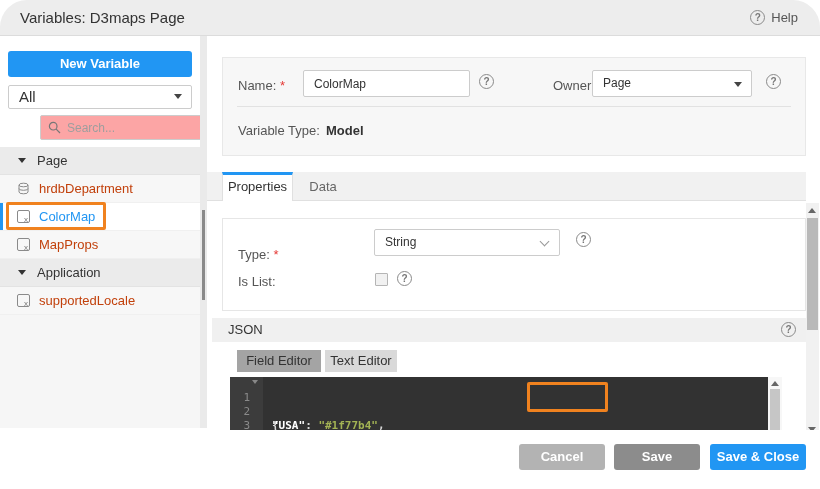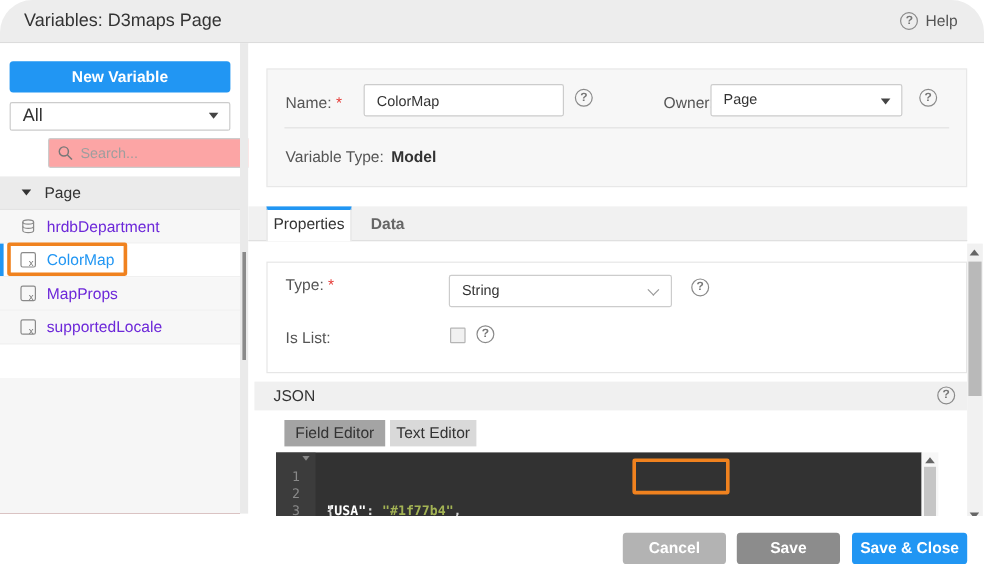--- a/index.html
+++ b/index.html
@@ -29,21 +29,21 @@
   .tree { position:absolute; left:0; top:111px; width:200px; }
   .tree-row { position:relative; height:28px; display:flex; align-items:center; border-bottom:1px solid #f0f0f0; background:#f7f7f7; cursor:pointer; }
   .tree-row.group { background:#ebebeb; border-bottom:1px solid #e3e3e3; }
   .tree-row.selected { background:#fff; }
   .sel-bar { position:absolute; left:0; top:0; width:3px; height:100%; background:#2196f3; }
   .tree-caret { margin-left:18px; width:0; height:0; border-left:4px solid transparent; border-right:4px solid transparent; border-top:5px solid #333; }
   .group .tree-label { margin-left:11px; color:#333; }
   .tree-icon { margin-left:17px; width:13px; height:13px; position:relative; flex:none; }
   .var-icon { border:1px solid #8a8a8a; border-radius:2px; }
   .var-icon i { position:absolute; right:1px; bottom:-2px; font-style:normal; font-size:8px; color:#777; }
-  .tree-label { margin-left:9px; font-size:13px; color:#6d28d9; }
+  .tree-label { margin-left:9px; font-size:13px; color:#c2410c; }
   .selected .tree-label { color:#2196f3; }
   .tree-filler { position:absolute; left:0; top:279px; width:200px; height:113px; background:#f6f6f6; }
 
   .side-scroll { position:absolute; left:200px; top:36px; width:7px; height:392px; background:#eaeaea; }
   .side-thumb { position:absolute; left:2px; top:174px; width:3px; height:90px; background:#8a8a8a; }
 
   
   .main { position:absolute; left:207px; top:36px; width:613px; height:397px; background:#fff; }
   .top-panel { position:absolute; left:15px; top:21px; width:584px; height:99px; background:#f7f7f7; border:1px solid #e8e8e8; }
   .f-label { position:absolute; font-size:13px; color:#555; }
@@ -52,21 +52,21 @@
                 font-size:12px; color:#333; padding-left:10px; outline:none; }
   .ui-select { position:absolute; height:27px; background:#fff; border:1px solid #ccc; border-radius:2px; font-size:12px; color:#333;
                line-height:25px; padding-left:10px; cursor:pointer; }
   .panel-divider { position:absolute; left:14px; right:14px; top:48px; height:1px; background:#e2e2e2; }
   .vt-value { position:absolute; font-size:13px; color:#333; font-weight:bold; }
   .help-abs { position:absolute; cursor:pointer; }
 
   .tabs { position:absolute; left:0; top:136px; width:599px; height:29px; background:#f1f1f1; border-bottom:1px solid #e0e0e0; }
   .tab-active { position:absolute; left:15px; top:0; width:71px; height:29px; background:#fff; border-top:3px solid #2196f3;
                 border-left:1px solid #e0e0e0; border-right:1px solid #e0e0e0; text-align:center; line-height:24px; font-size:13px; color:#333; cursor:pointer; }
-  .tab-idle { position:absolute; left:86px; top:0; width:60px; height:29px; text-align:center; line-height:29px; font-size:13px; color:#666; cursor:pointer;font-weight:bold; }
+  .tab-idle { position:absolute; left:86px; top:0; width:60px; height:29px; text-align:center; line-height:29px; font-size:13px; color:#666; cursor:pointer; }
 
   .type-panel { position:absolute; left:15px; top:182px; width:584px; height:93px; background:#fff; border:1px solid #e6e6e6; }
   .chev { position:absolute; right:11px; top:8px; width:7px; height:7px; border-right:1.5px solid #999; border-bottom:1.5px solid #999; transform:rotate(45deg); }
   .checkbox { position:absolute; width:13px; height:13px; background:#f1f1f1; border:1px solid #b5b5b5; border-radius:1px; cursor:pointer; }
 
   .json-header { position:absolute; left:5px; top:282px; width:594px; height:24px; background:#f0f0f0; }
   .json-title { position:absolute; left:16px; top:0; line-height:24px; font-size:13px; color:#333; }
 
   .ed-btn { position:absolute; top:314px; height:22px; border:none; font-family:inherit; font-size:13px; color:#333;
             text-align:center; line-height:22px; cursor:pointer; }
@@ -155,20 +155,24 @@
             <i>x</i>
           </span>
         <span class="tree-label">ColorMap</span>
       </div>
       <div class="tree-row">
         <span class="tree-icon var-icon">
             <i>x</i>
           </span>
         <span class="tree-label">MapProps</span>
       </div>
+      <div class="tree-row group">
+        <span class="tree-caret"></span>
+        <span class="tree-label">Application</span>
+      </div>
       <div class="tree-row">
         <span class="tree-icon var-icon">
             <i>x</i>
           </span>
         <span class="tree-label">supportedLocale</span>
       </div>
     </div>
     <div class="tree-filler"></div>
   </div>
 
@@ -199,21 +203,21 @@
       <div class="f-label" style="left:15px; top:65px;">Variable Type:</div>
       <div class="vt-value" style="left:103px; top:65px;">Model</div>
     </div>
 
     <div class="tabs">
       <div class="tab-active">Properties</div>
       <div class="tab-idle">Data</div>
     </div>
 
     <div class="type-panel">
-      <div class="f-label" style="left:15px; top:11px;">
+      <div class="f-label" style="left:15px; top:28px;">
         <span>Type:</span> <span class="req">*</span>
       </div>
       <div class="ui-select" style="left:151px; top:10px; width:186px;">
         <span>String</span>
         <span class="chev"></span>
       </div>
       <span class="q-icon help-abs" style="left:353px; top:13px;">?</span>
 
       <div class="f-label" style="left:15px; top:55px;">Is List:</div>
       <span class="checkbox" style="left:152px; top:54px;"></span>

